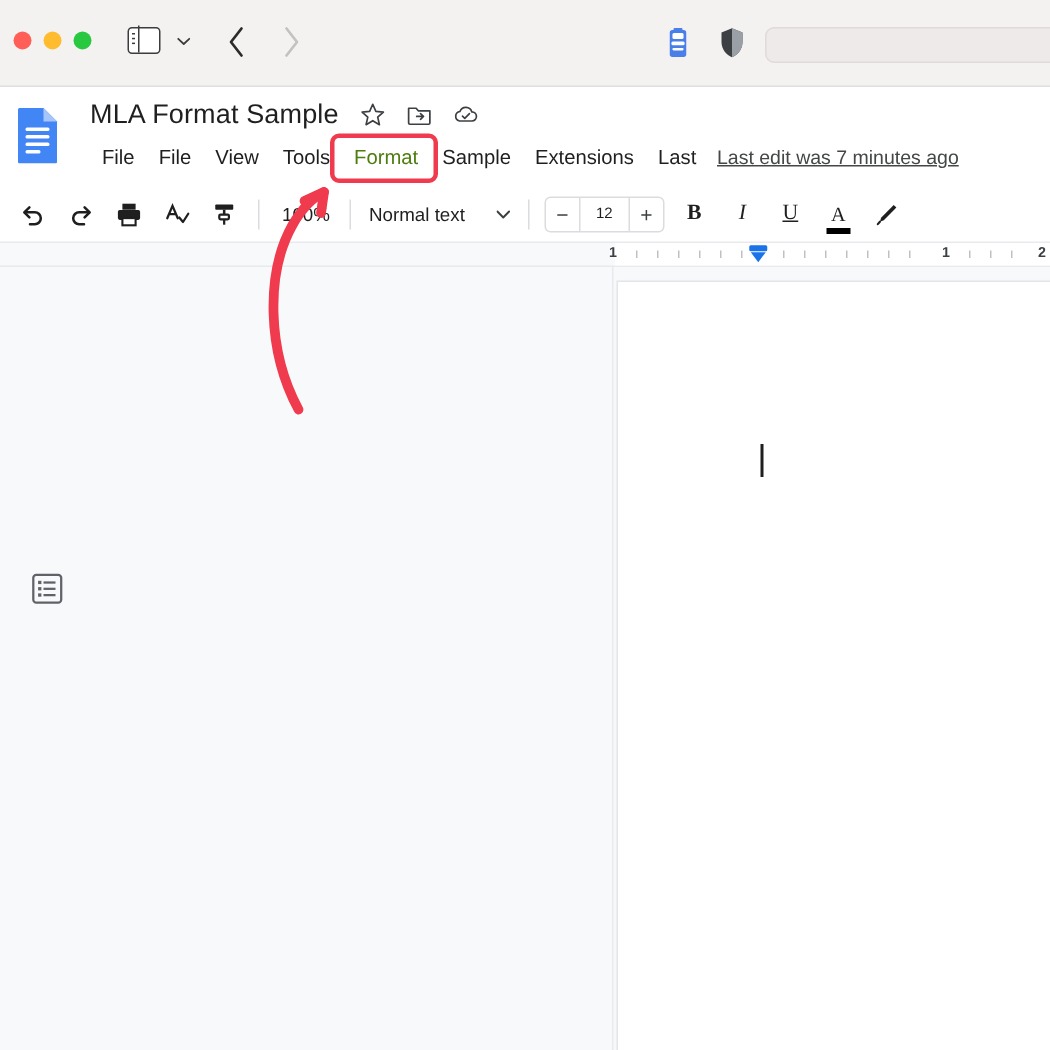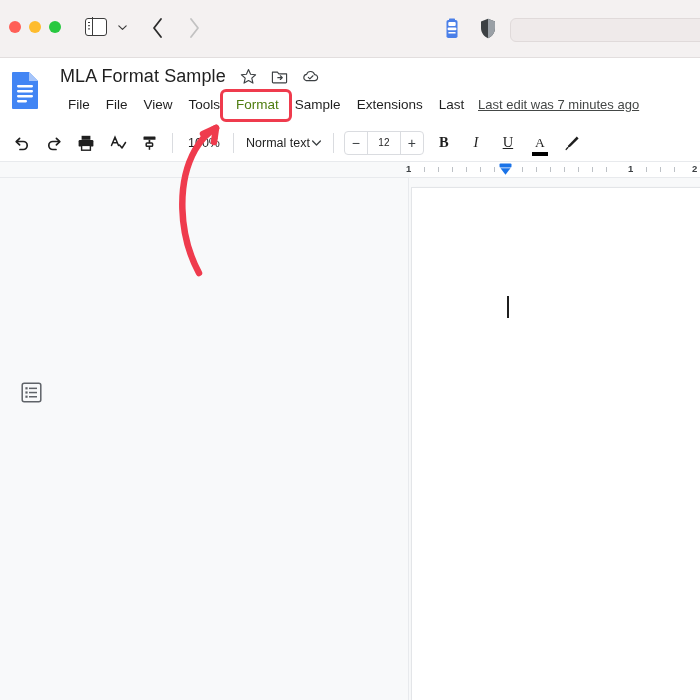--- a/index.html
+++ b/index.html
@@ -108,21 +108,21 @@
   }
   .tb-ico { width: 18px; height: 18px; margin: 0 7px; display: block; flex: none; }
   .tb-sep { width: 1px; height: 20px; background: #dadce0; margin: 0 6px; flex: none; }
 
   .zoom-val {
     font-size: 12.5px; color: #1f1f1f; width: 46px; text-align: center;
     flex: none; margin-left: 2px;
   }
 
   .dropdown {
-    display: flex; align-items: center; gap: 2px;
+    display: flex; align-items: center; gap: 21px;
     font-size: 12.5px; color: #1f1f1f;
     padding: 3px 6px; border-radius: 4px; flex: none;
     white-space: nowrap;
   }
   .dd-caret { width: 9px; height: 6px; flex: none; }
 
   .fontsize-group {
     display: flex; align-items: center; flex: none;
     border: 1px solid #dadce0; border-radius: 4px; height: 24px;
     margin-left: 4px; overflow: hidden; background: #fff;

